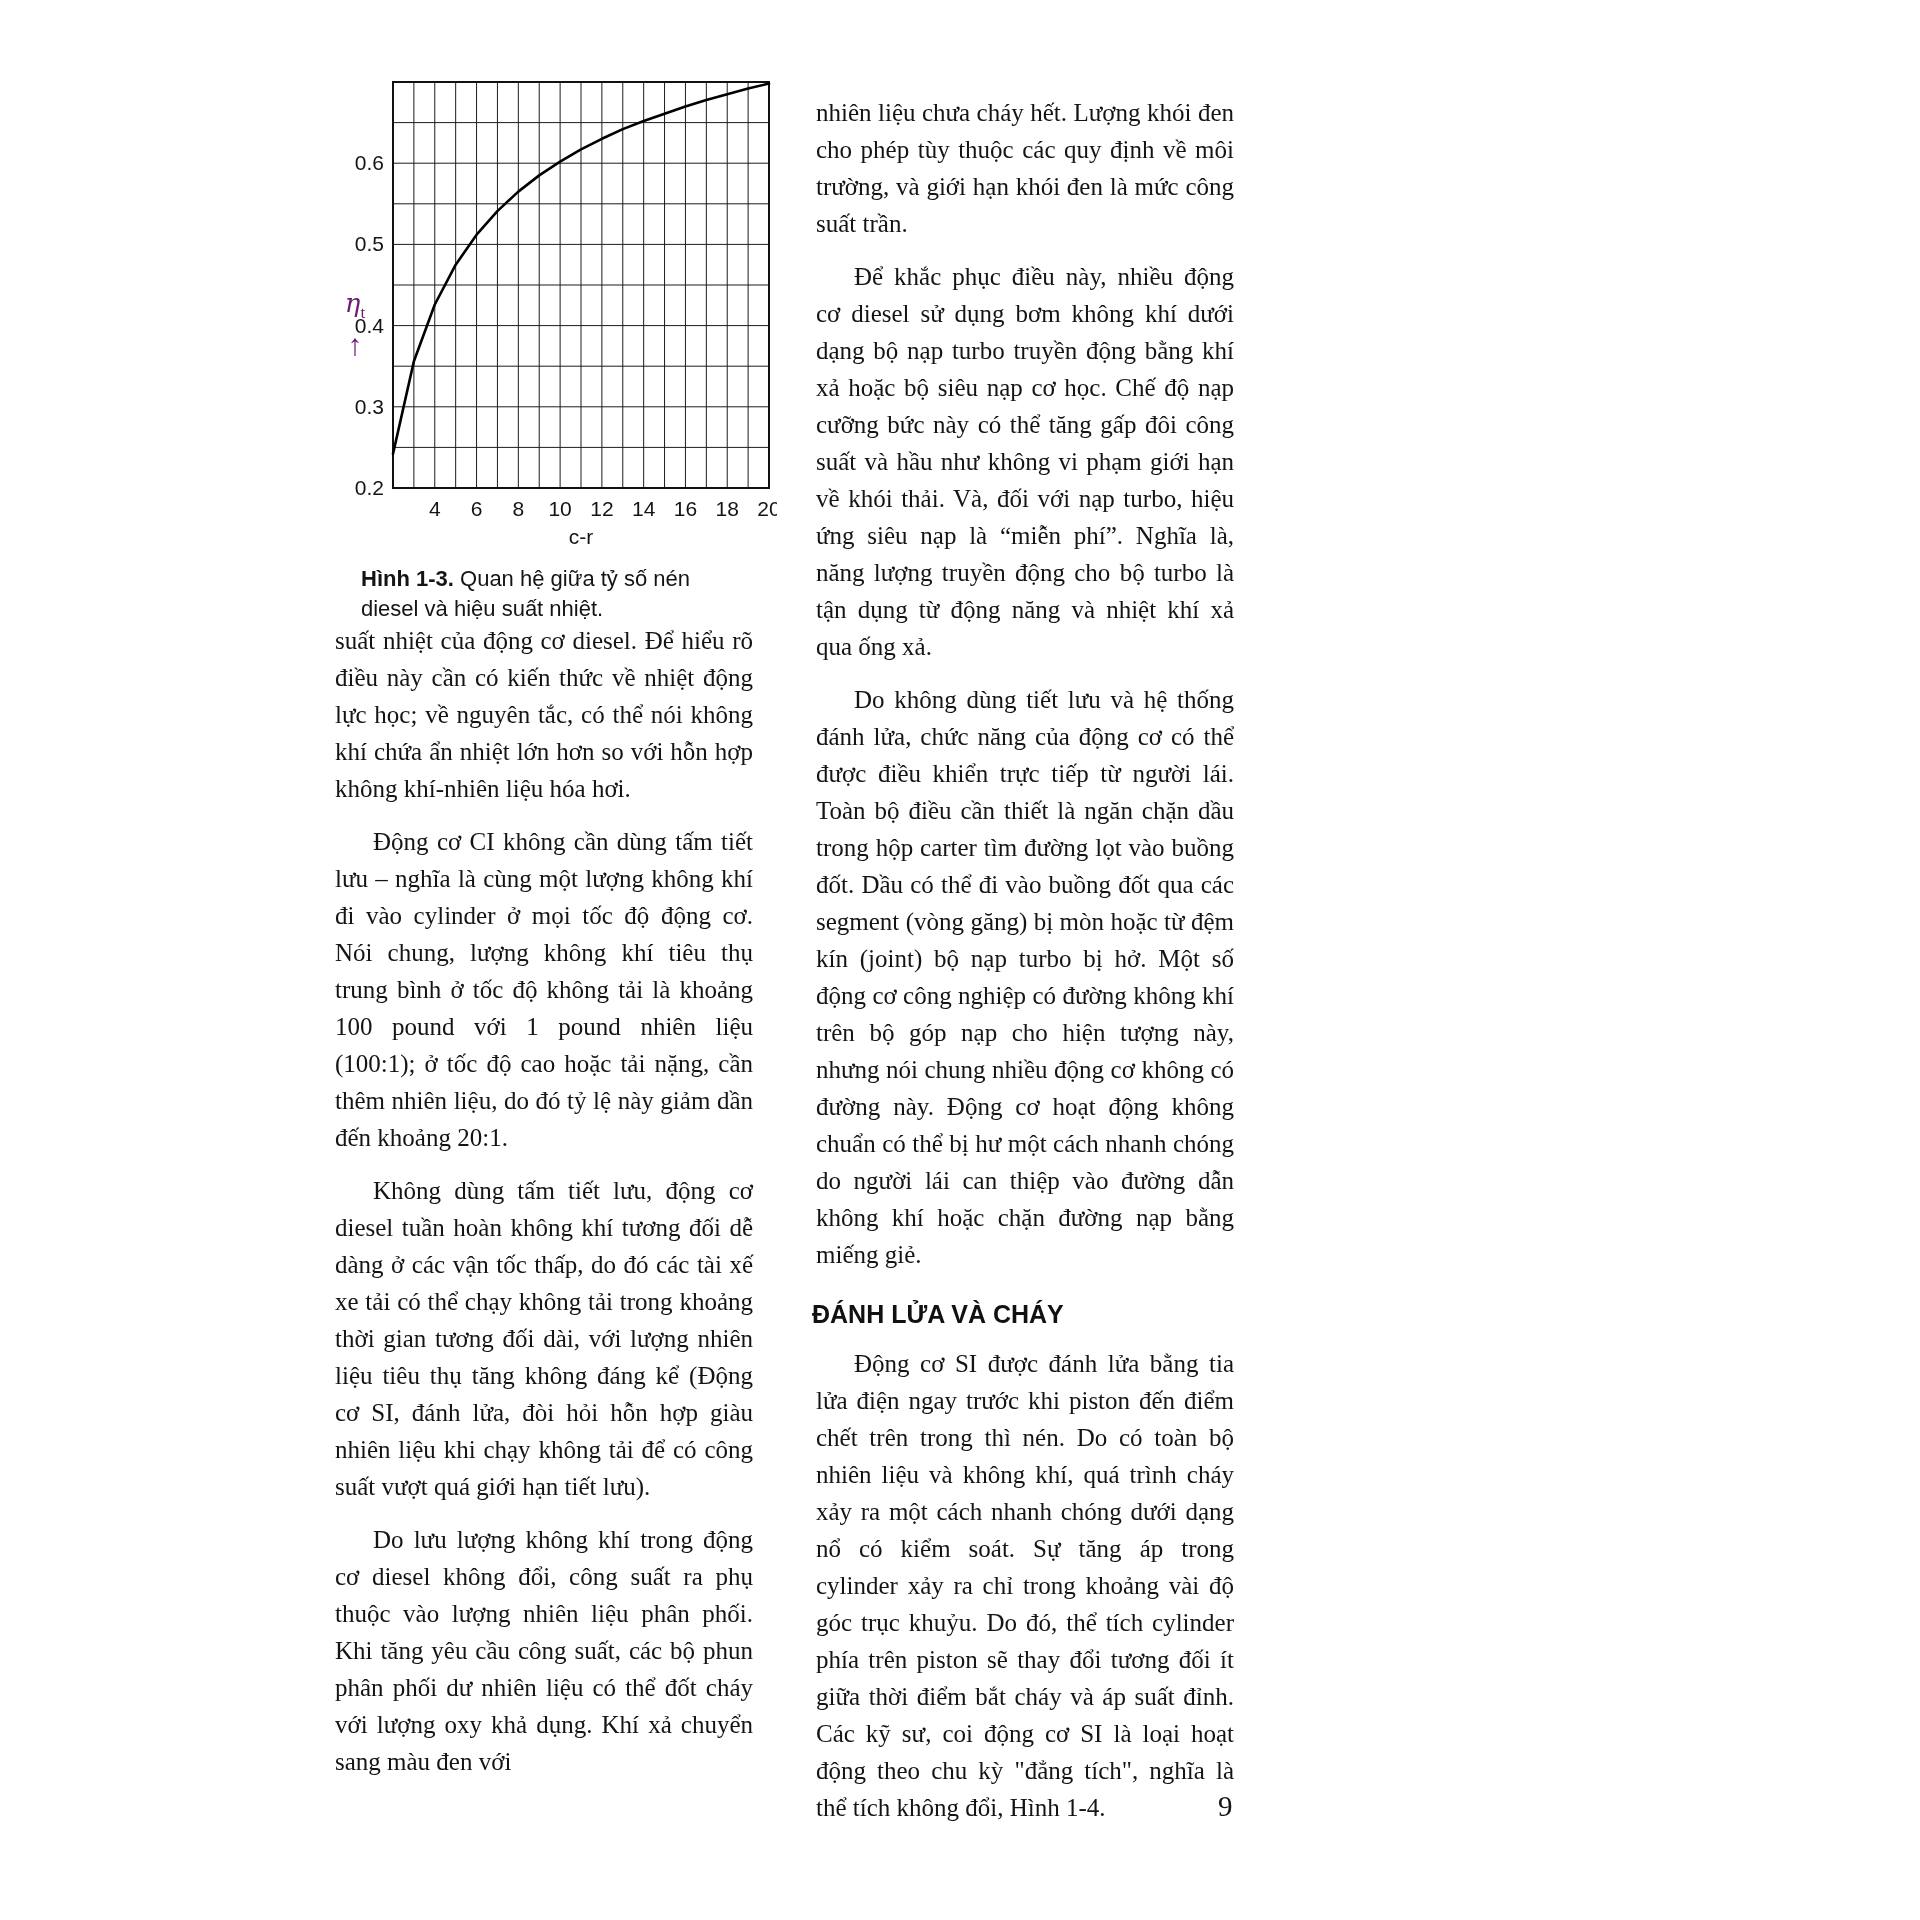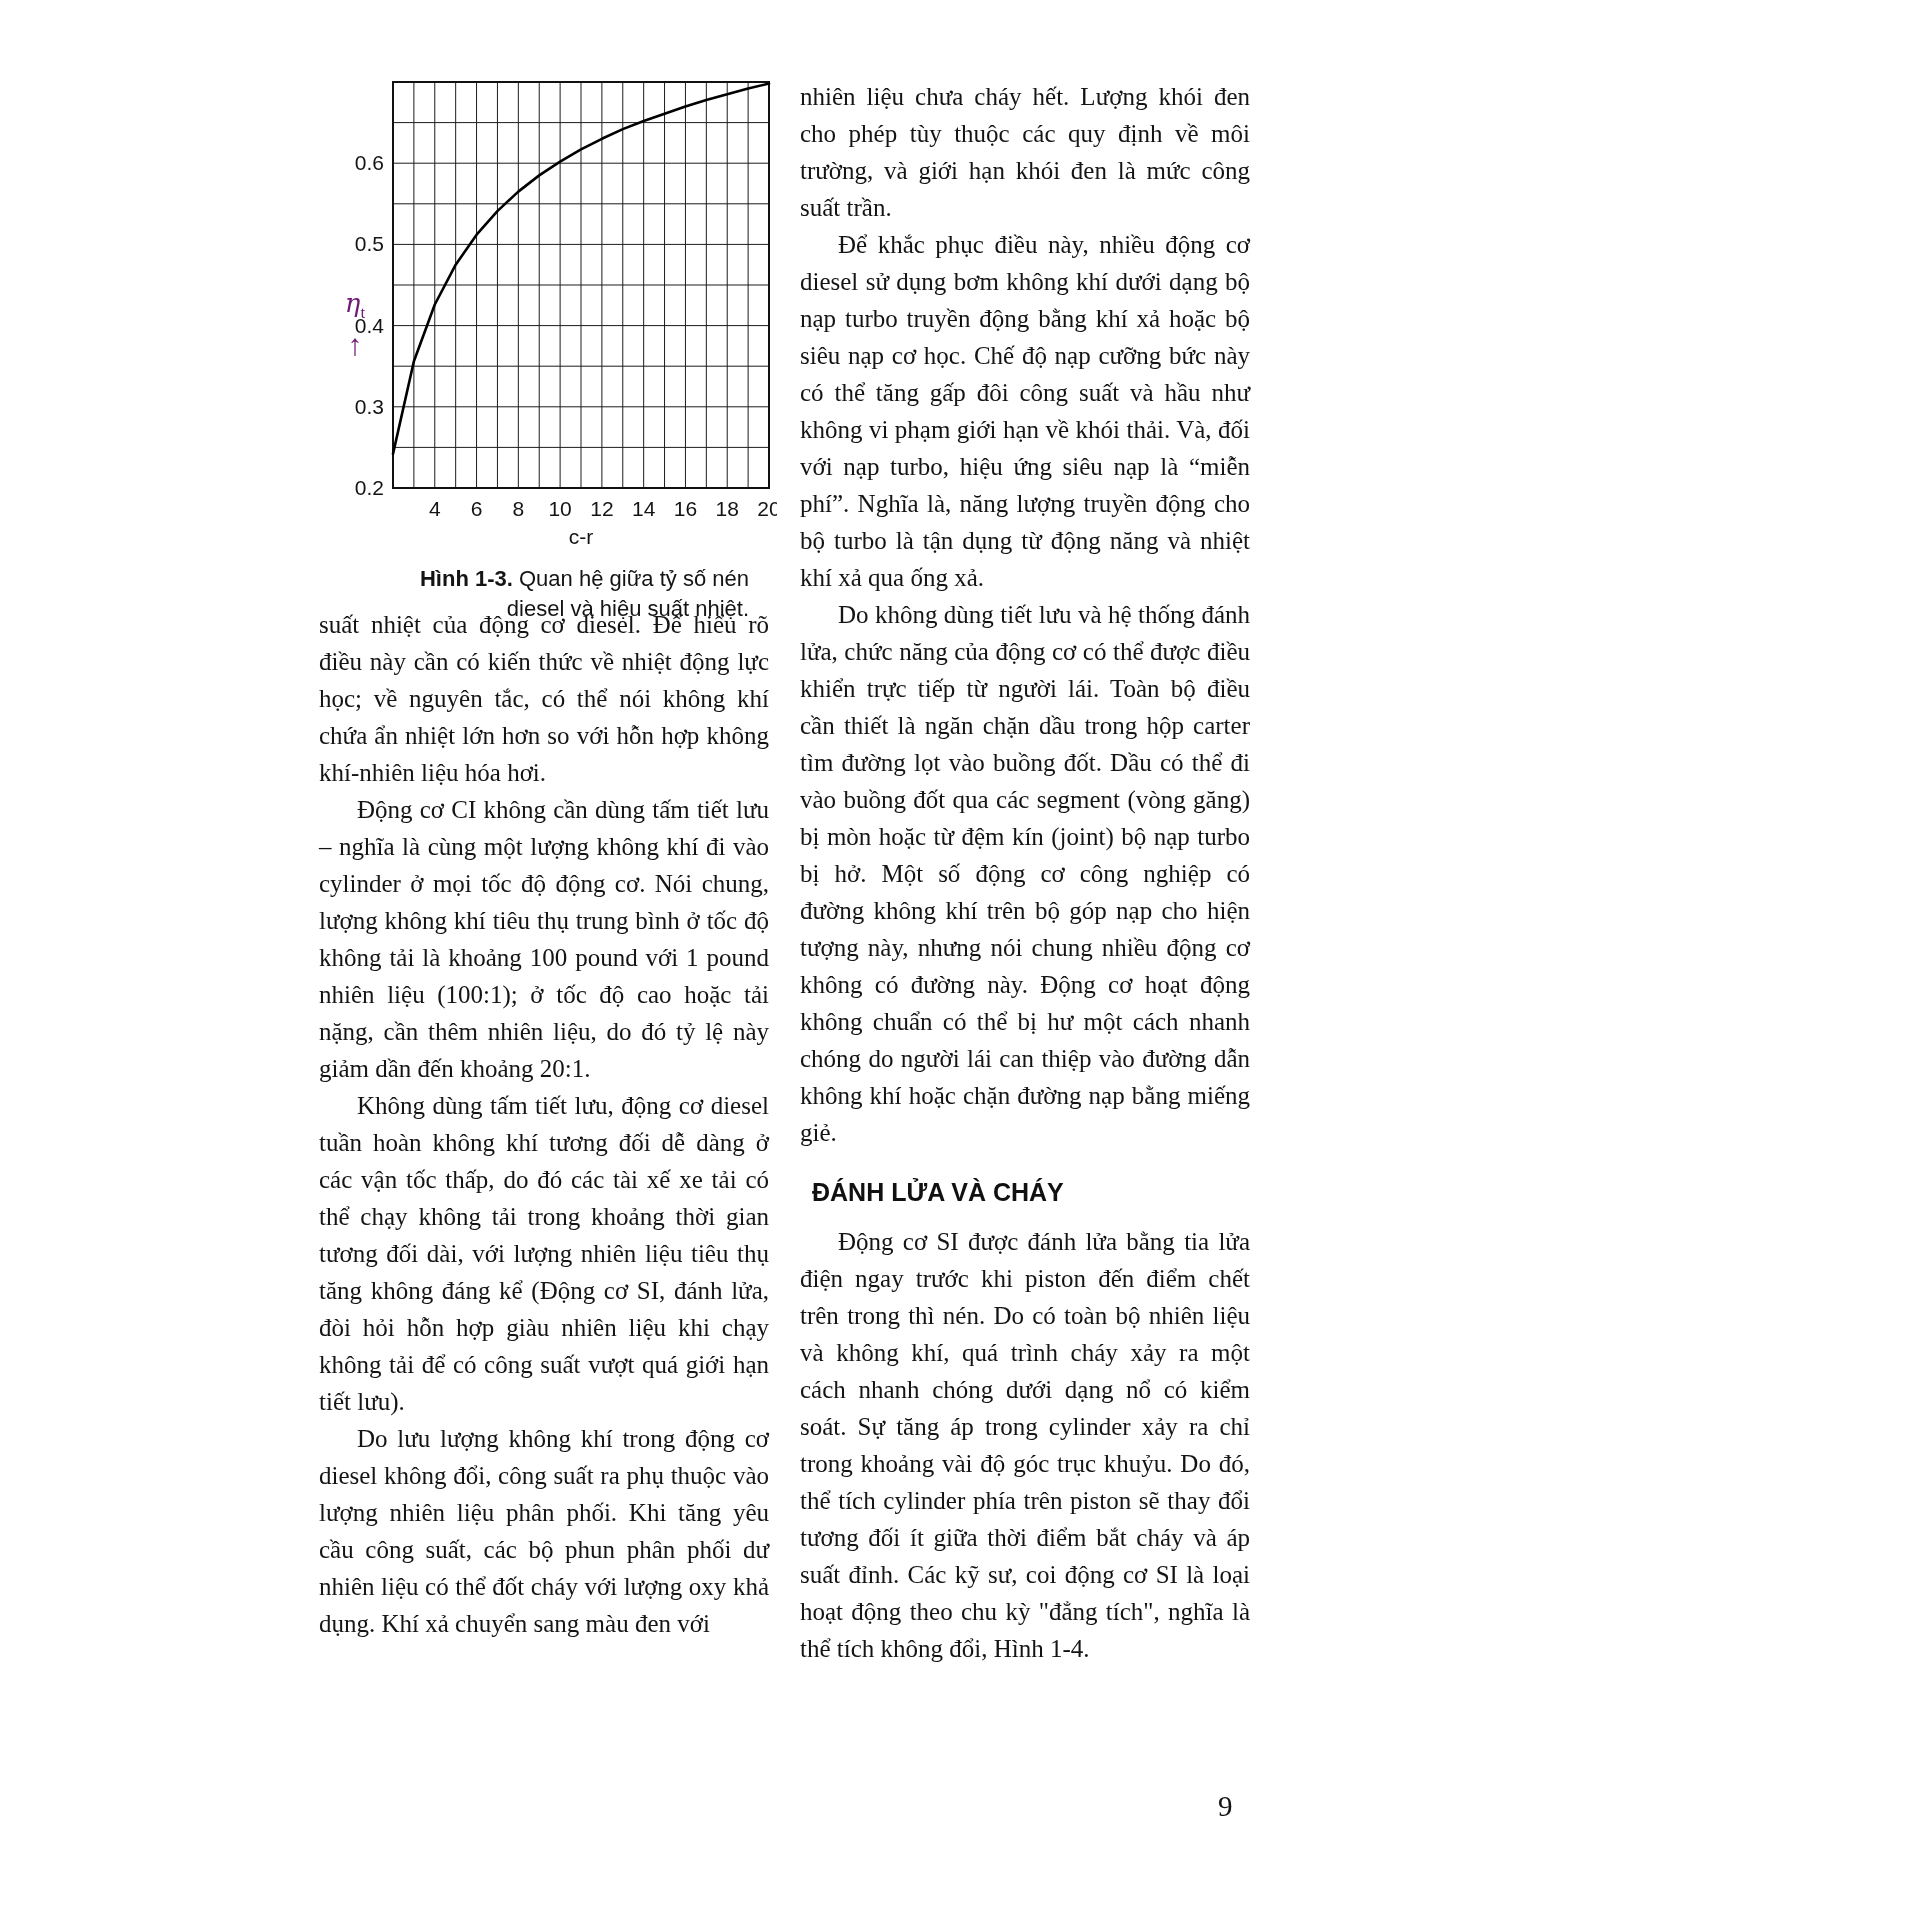--- a/index.html
+++ b/index.html
@@ -22,32 +22,32 @@
     text-align:center;font-size:26px;line-height:30px;color:#701a75;
   }
   .y-axis-label i{font-family:"DejaVu Serif", serif;font-style:italic;}
   .y-axis-label sub{font-size:17px;}
   .y-axis-label .arrow{font-size:30px;line-height:34px;}
   .figure-caption{
     margin-top:16px;
     padding:0 28px;
     font-family:"Liberation Sans", sans-serif;
     font-size:22px;line-height:30px;
-    text-align:right;color:#141414;
+    text-align:left;color:#141414;
   }
   
   .col{
     position:absolute;width:450px;
     font-size:25px;line-height:37px;
     text-align:justify;
     color:#141414;
   }
   .col-left{left:319px;top:606px;}
   .col-right{left:800px;top:78px;}
-  .col p{margin:0;text-indent:38px;}
+  .col p{margin:16px;text-indent:38px;}
   .col p.noindent{text-indent:0;}
   .col h2{
     font-family:"Liberation Sans", sans-serif;
     font-size:25px;line-height:30px;
     margin:26px 0 16px 12px;
     text-align:left;
     color:#111;
   }
   
   .page-number{

